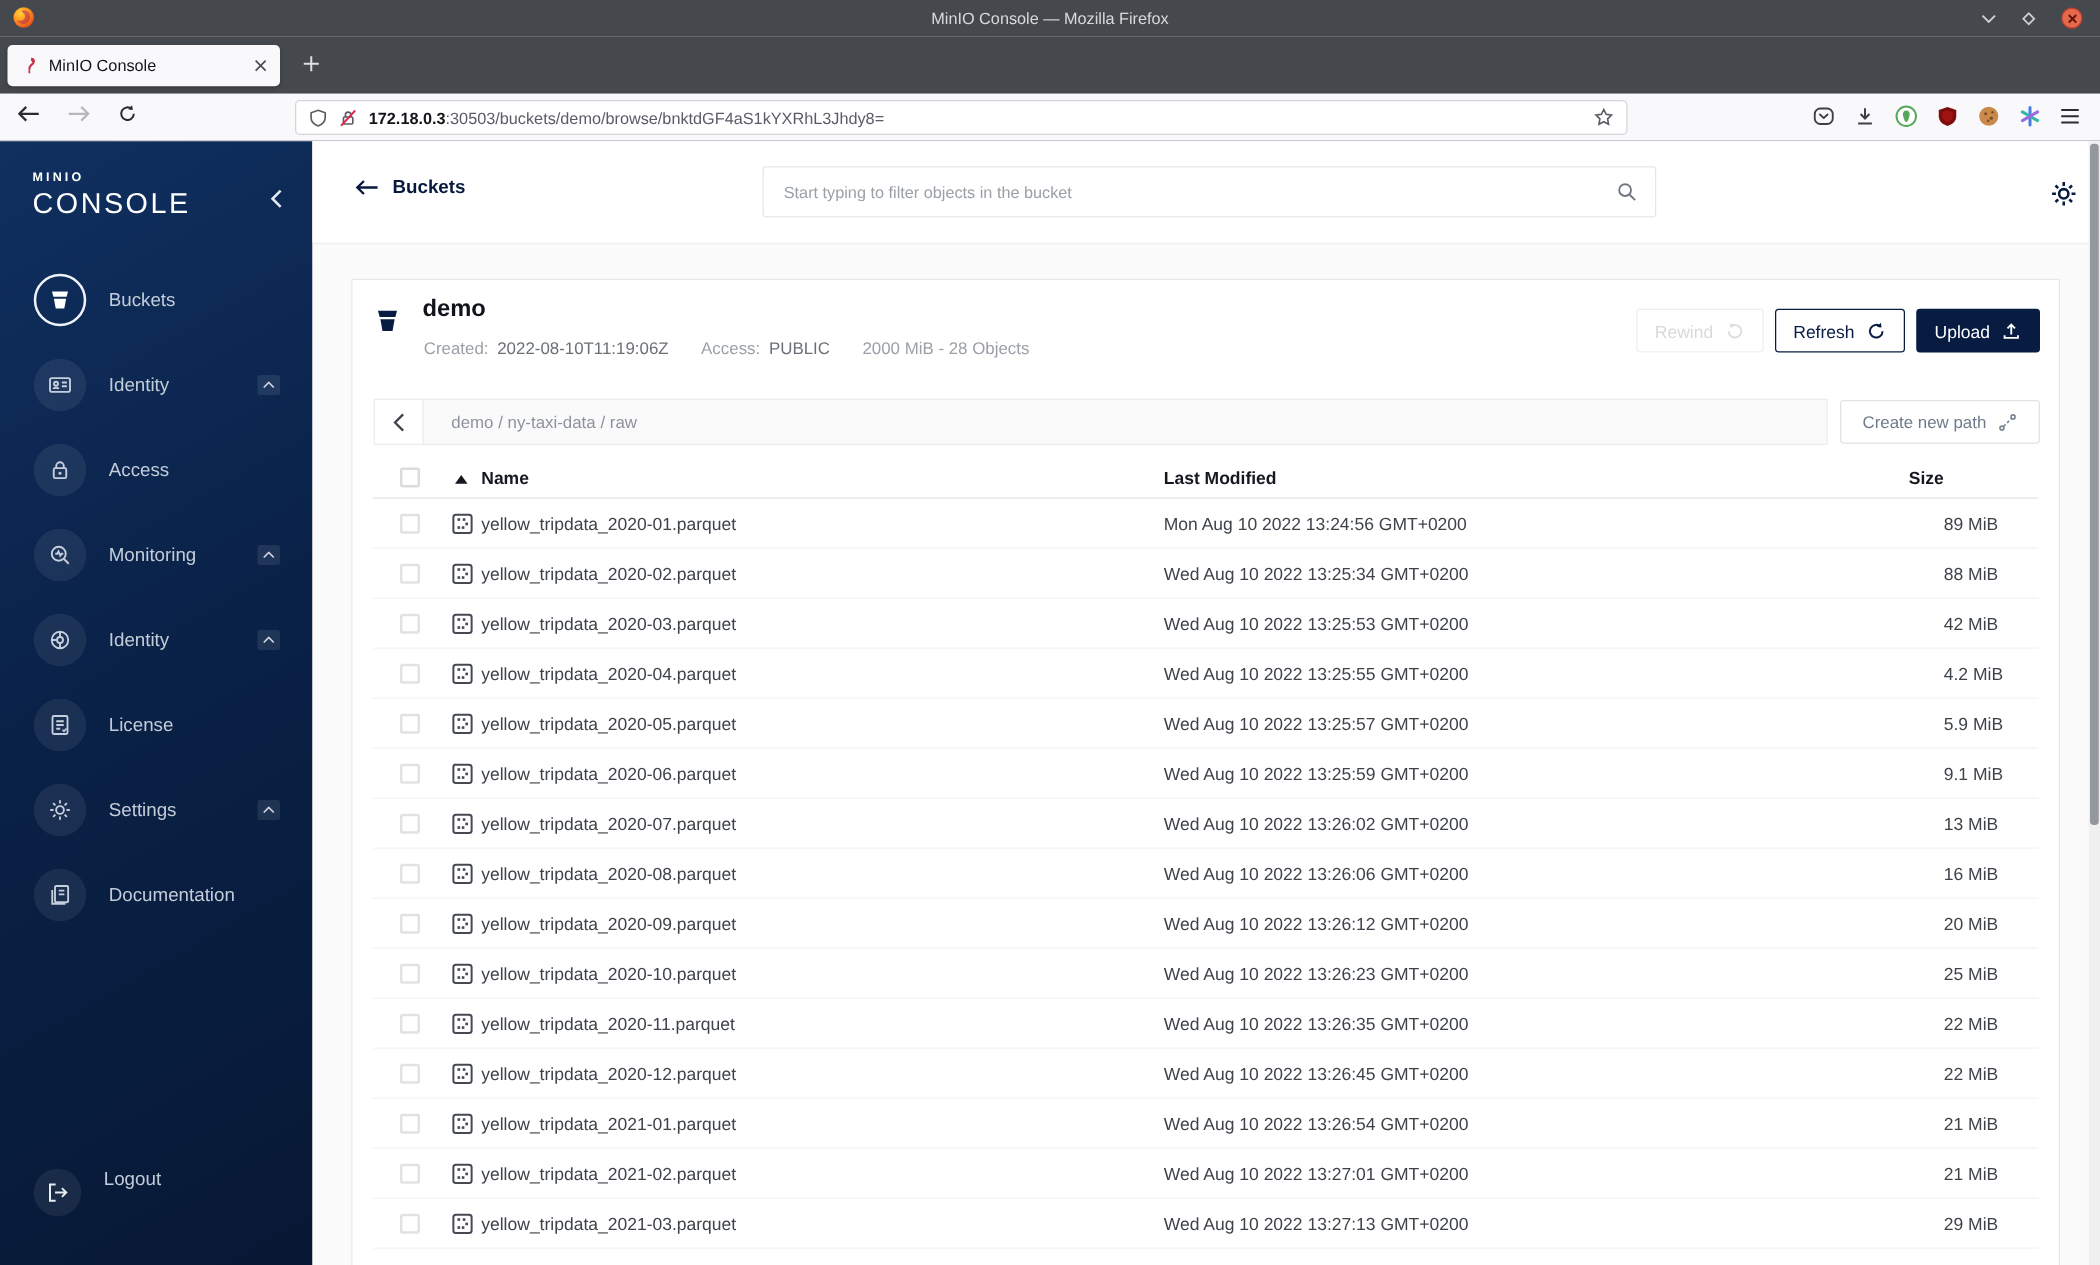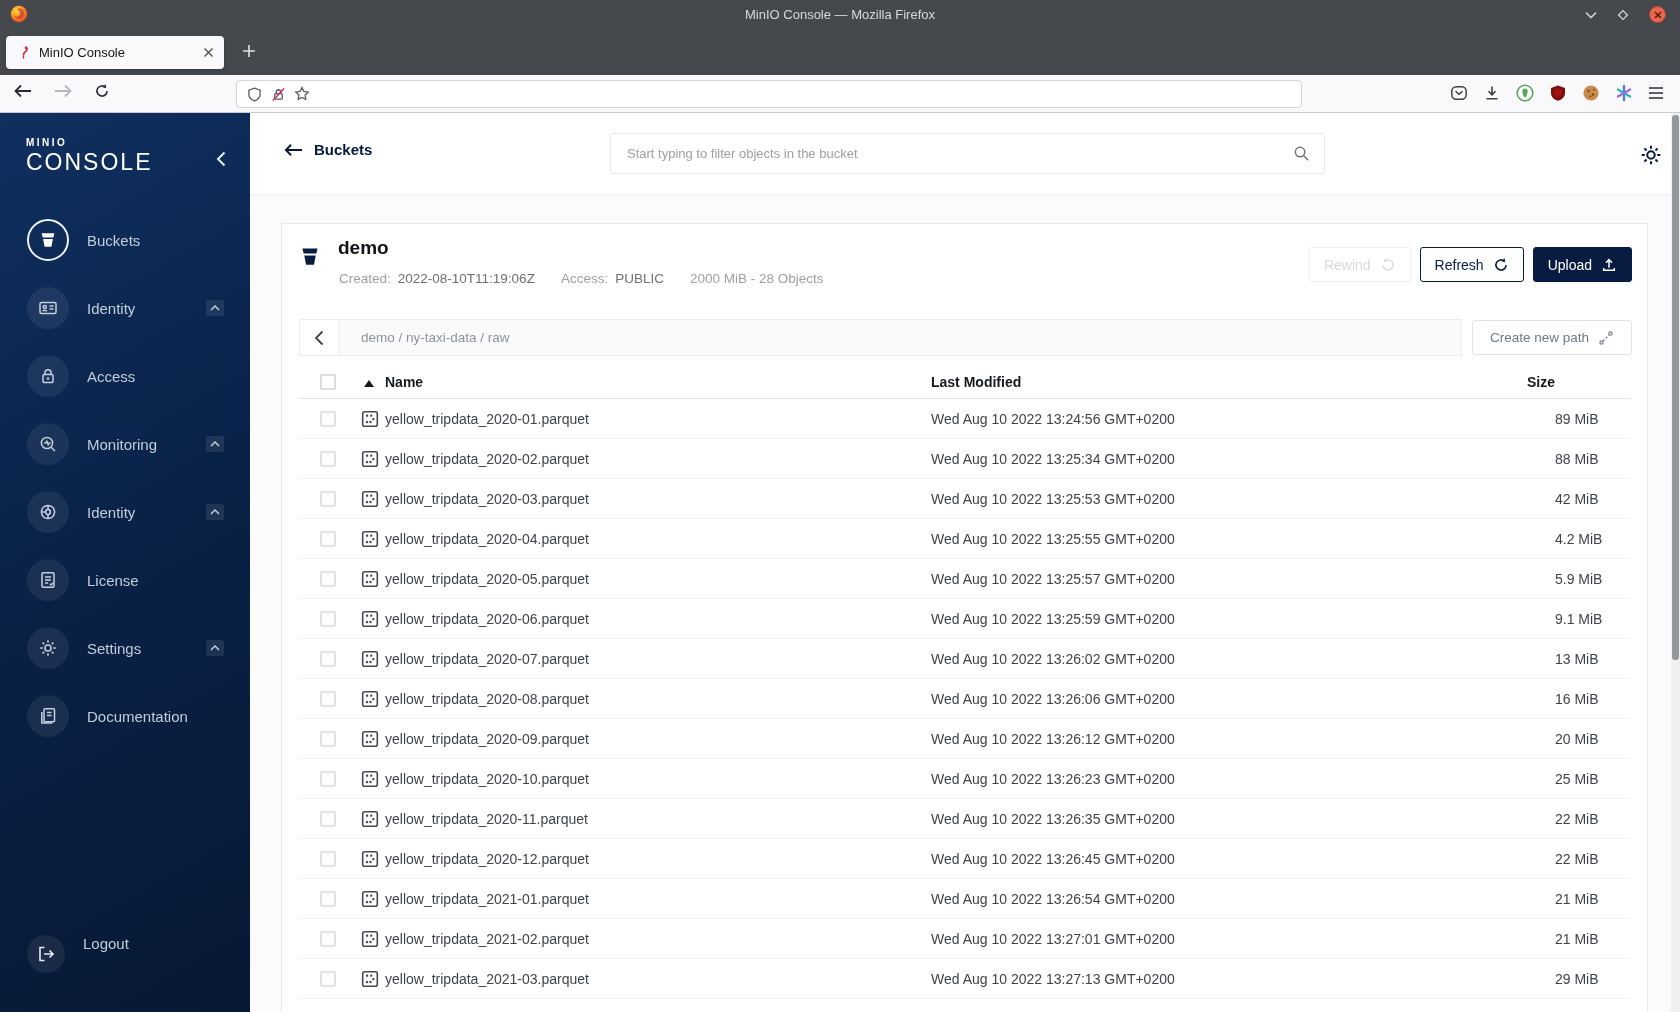--- a/index.html
+++ b/index.html
@@ -174,20 +174,21 @@
       </span>
       <span style="display:flex;margin-left:9px;">
         <svg width="15" height="15" viewBox="0 0 16 16">
             <g fill="none" stroke="#5b5b66" stroke-width="1.4">
               <rect x="4" y="7" width="8" height="6" rx="1"></rect>
               <path d="M5.7 7V5.2a2.3 2.3 0 0 1 4.6 0V7"></path>
             </g>
             <path d="M2 14.5L14 1.5" stroke="#e22850" stroke-width="1.6" fill="none"></path>
           </svg>
       </span>
+      <span class="url-text"><span class="url-host">172.18.0.3</span><span class="url-rest">:30503/buckets/demo/browse/bnktdGF4aS1kYXRhL3Jhdy8=</span></span>
       <span class="star">
         <svg width="16" height="16" viewBox="0 0 16 16">
             <path d="M8 1.6l1.9 3.9 4.3.6-3.1 3 .7 4.3L8 11.4l-3.8 2 .7-4.3-3.1-3 4.3-.6z" fill="none" stroke="#5b5b66" stroke-width="1.3"></path>
           </svg>
       </span>
     </div>
     <span class="nav-icons">
       <span>
         <svg width="18" height="18" viewBox="0 0 18 18">
             <rect x="1.8" y="2.8" width="14.4" height="12.4" rx="4.5" fill="none" stroke="#3f3f46" stroke-width="1.5"></rect>
@@ -474,21 +475,21 @@
                     <g fill="#454a52">
                       <rect x="5" y="4.6" width="2.1" height="2.1"></rect>
                       <rect x="9.2" y="4.6" width="2.1" height="2.1"></rect>
                       <rect x="11.3" y="8.1" width="2.1" height="2.1"></rect>
                       <rect x="5" y="11" width="2.1" height="2.1"></rect>
                       <rect x="8.4" y="11" width="2.1" height="2.1"></rect>
                     </g>
                   </svg>
     </span>
     <span class="cell pos-name">yellow_tripdata_2020-01.parquet</span>
-    <span class="cell pos-mod">Wed Aug 10 2022 13:24:56 GMT+0200</span>
+    <span class="cell pos-mod">Mon Aug 10 2022 13:24:56 GMT+0200</span>
     <span class="cell pos-size">89 MiB</span>
   </div>
 
   <div class="trow">
     <span class="cb"></span>
     <span class="ficon">
       <svg width="18" height="18" viewBox="0 0 18 18">
                     <rect x="1.7" y="1.7" width="14.6" height="14.6" rx="2" fill="none" stroke="#454a52" stroke-width="1.6"></rect>
                     <g fill="#454a52">
                       <rect x="5" y="4.6" width="2.1" height="2.1"></rect>

